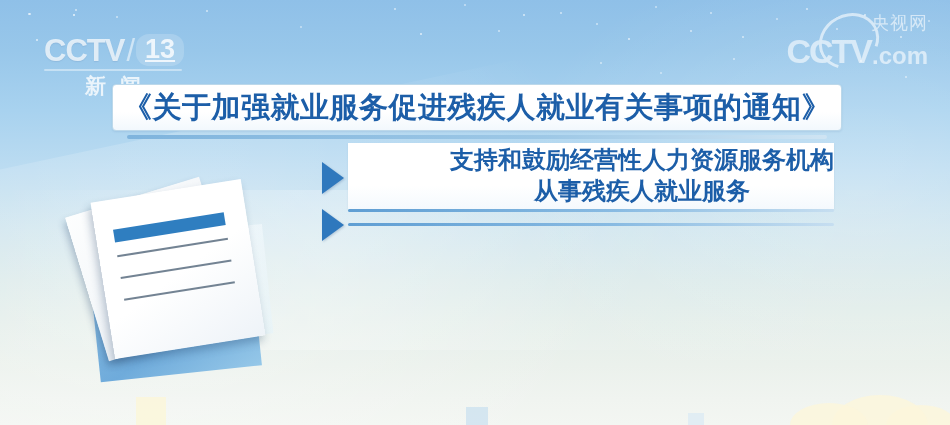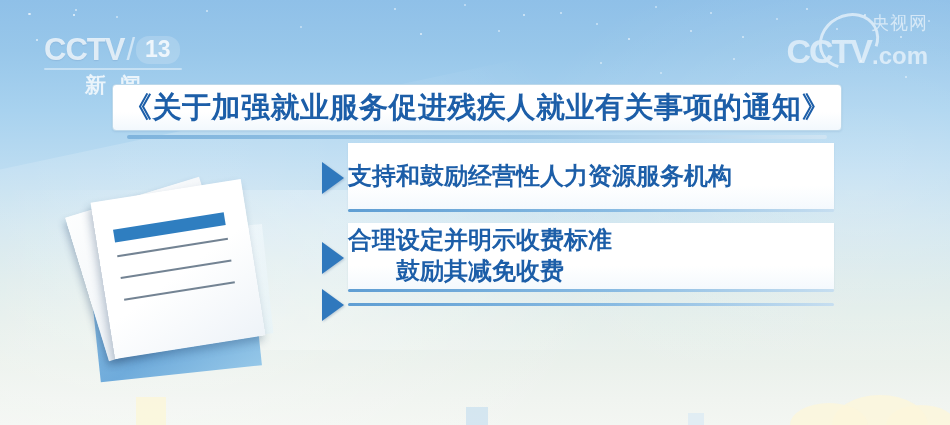--- a/index.html
+++ b/index.html
@@ -96,27 +96,28 @@
     line-height: 1;
   }
   .cctv-slash {
     font-size: 31px;
     font-weight: normal;
     color: rgba(255,255,255,0.55);
     margin: 0 1px 0 2px;
     line-height: 1;
   }
   .cctv-num {
-    font-size: 23px;
+    font-size: 27px;
     font-weight: bold;
     color: rgba(255,255,255,0.80);
     background: rgba(255,255,255,0.18);
     border-radius: 13px;
     padding: 2px 9px 3px 9px;
     line-height: 1;
+    text-decoration: underline;
   }
   .cctv-rule {
     margin-top: 3px;
     height: 2px;
     width: 138px;
     background: rgba(255,255,255,0.42);
     border-radius: 1px;
   }
   .cctv-sub {
     margin-top: 3px;
@@ -298,21 +299,21 @@
     border-style: solid;
     border-width: 16px 0 16px 22px;
     border-color: transparent transparent transparent #2f78bd;
     filter: drop-shadow(1px 1px 1px rgba(40,80,130,0.25));
   }
   .row-box {
     margin-left: 26px;
     background: linear-gradient(to bottom, #ffffff 0%, #ffffff 65%, #f4f9fd 100%);
     display: flex;
     align-items: center;
-    justify-content: flex-start;
+    justify-content: flex-end;
     box-shadow: 0 1px 2px rgba(60,100,150,0.10);
   }
   .row-box.tall { height: 66px; }
   .row-box.short { height: 44px; }
   .row-underbar {
     margin-left: 26px;
     height: 3px;
     border-radius: 2px;
     background: linear-gradient(to right, #5f9ed3 0%, #89bbe2 55%, #c6def0 100%);
   }
@@ -428,35 +429,26 @@
     <div class="title-underbar"></div>
   </div>
 
   <div class="rows">
 
     <div class="row">
       <div class="row-arrow"></div>
       <div class="row-box tall">
         <div class="row-text">
           <span>支持和鼓励经营性人力资源服务机构</span>
+          <span class="l2">从事残疾人就业服务</span>
         </div>
       </div>
       <div class="row-underbar"></div>
     </div>
 
-    <div class="row">
-      <div class="row-arrow"></div>
-      <div class="row-box tall">
-        <div class="row-text">
-          <span>合理设定并明示收费标准</span>
-          <span class="l2">鼓励其减免收费</span>
-        </div>
-      </div>
-      <div class="row-underbar"></div>
-    </div>
 
 
     <div class="row">
       <div class="row-arrow"></div>
       <div class="row-underbar"></div>
     </div>
 
   </div>
 
   <div class="cloud cloud-c"></div>

